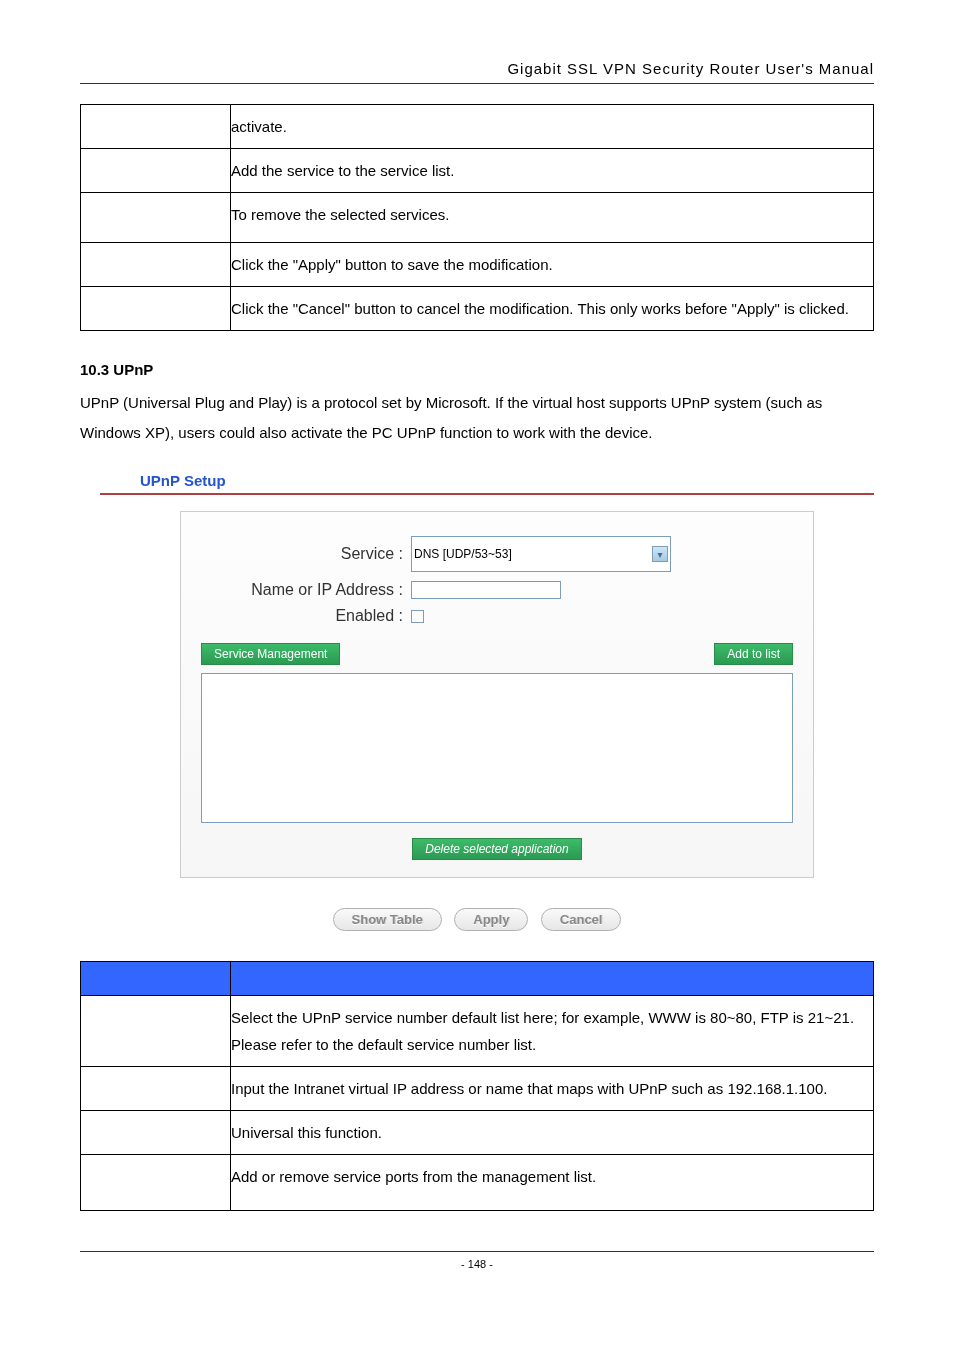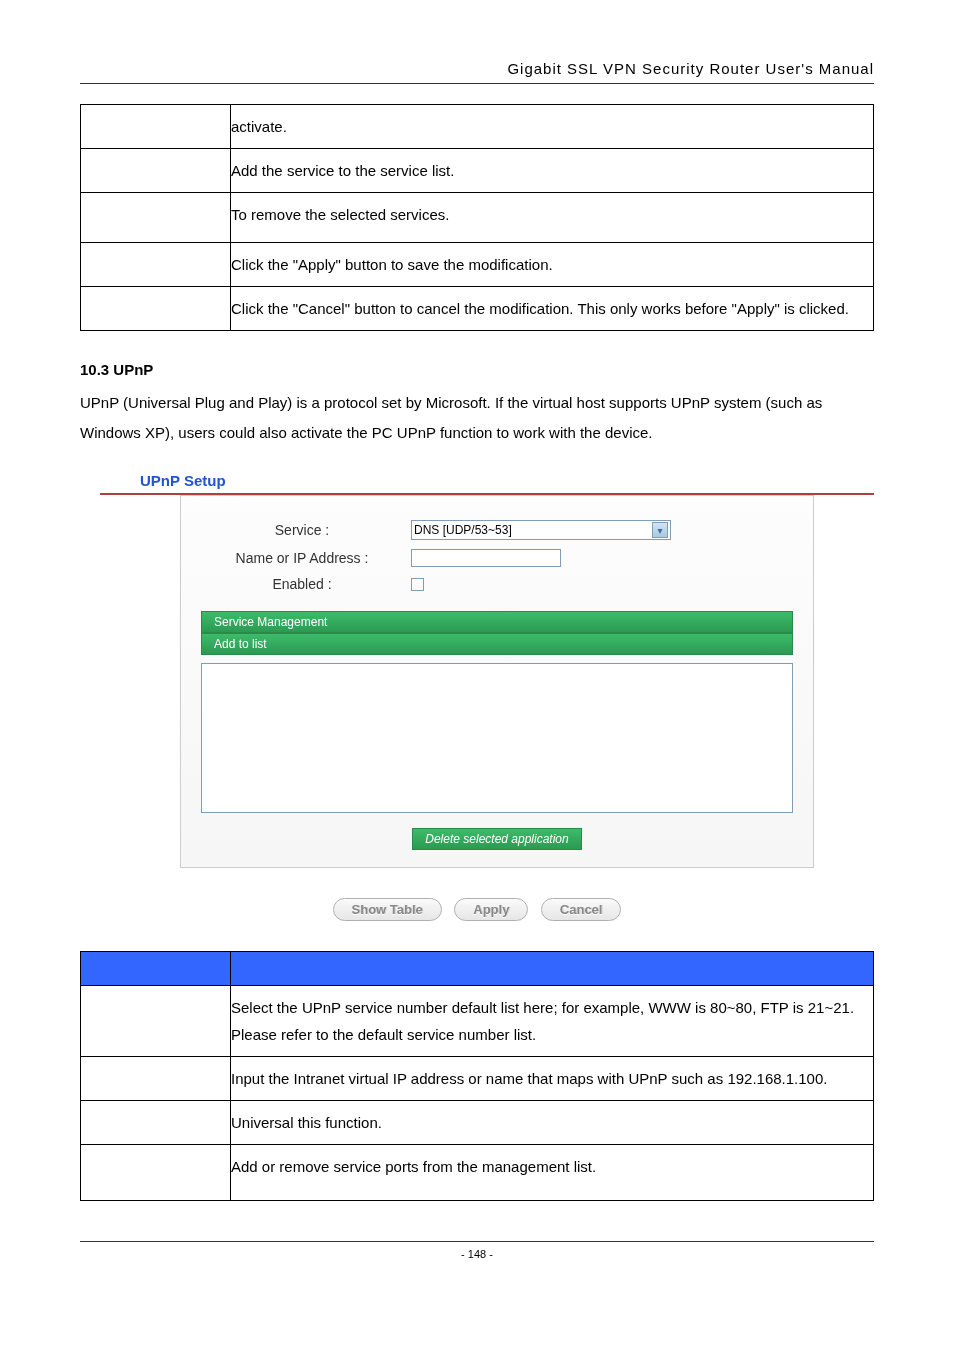--- a/index.html
+++ b/index.html
@@ -52,46 +52,46 @@
     font-size: 15px;
     line-height: 2;
     margin: 10px 0 20px 0;
   }
   .upnp-heading {
     color: #2255cc;
     font-weight: bold;
     font-size: 15px;
     padding: 4px 0 4px 40px;
     border-bottom: 2px solid #b04040;
-    margin: 0 0 0 20px;
+    margin: 0 0 16px 20px;
   }
   .config-panel {
     margin: 0 60px 0 100px;
     border: 1px solid #ccc;
     background: linear-gradient(#fdfdfd, #f6f6f6);
     padding: 24px 20px 20px 20px;
   }
   .form-row {
     display: flex;
     align-items: center;
     margin-bottom: 8px;
   }
   .form-row .lbl {
     width: 210px;
-    text-align: center;
+    text-align: right;
     padding-right: 8px;
-    font-size: 14px;
+    font-size: 16px;
     color: #333;
   }
   .form-row .ctrl {
     flex: 1;
   }
   .sel {
     width: 260px;
-    height: 20px;
+    height: 36px;
     border: 1px solid #7e9db9;
     font-size: 12px;
     padding: 0 2px;
     background: #fff;
     display: inline-flex;
     align-items: center;
     justify-content: space-between;
   }
   .sel .arrow {
     width: 16px;
@@ -115,21 +115,20 @@
     width: 13px;
     height: 13px;
     border: 1px solid #7e9db9;
     display: inline-block;
     vertical-align: middle;
   }
   .btn-row {
     display: flex;
     justify-content: space-between;
     margin-top: 18px;
-    flex-direction: column;
   }
   .g-btn {
     background: linear-gradient(#3dbb6a, #2a9a52);
     color: #fff;
     font-size: 12px;
     padding: 3px 12px;
     border: 1px solid #2a8a48;
     cursor: pointer;
     white-space: nowrap;
   }

